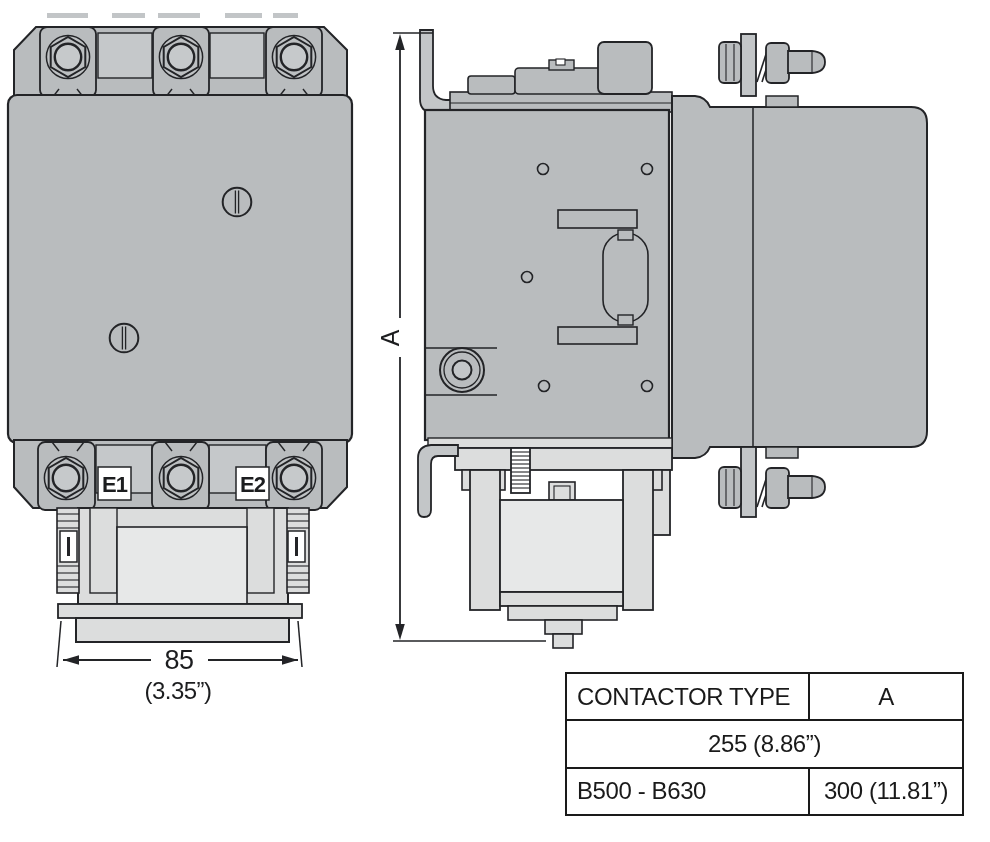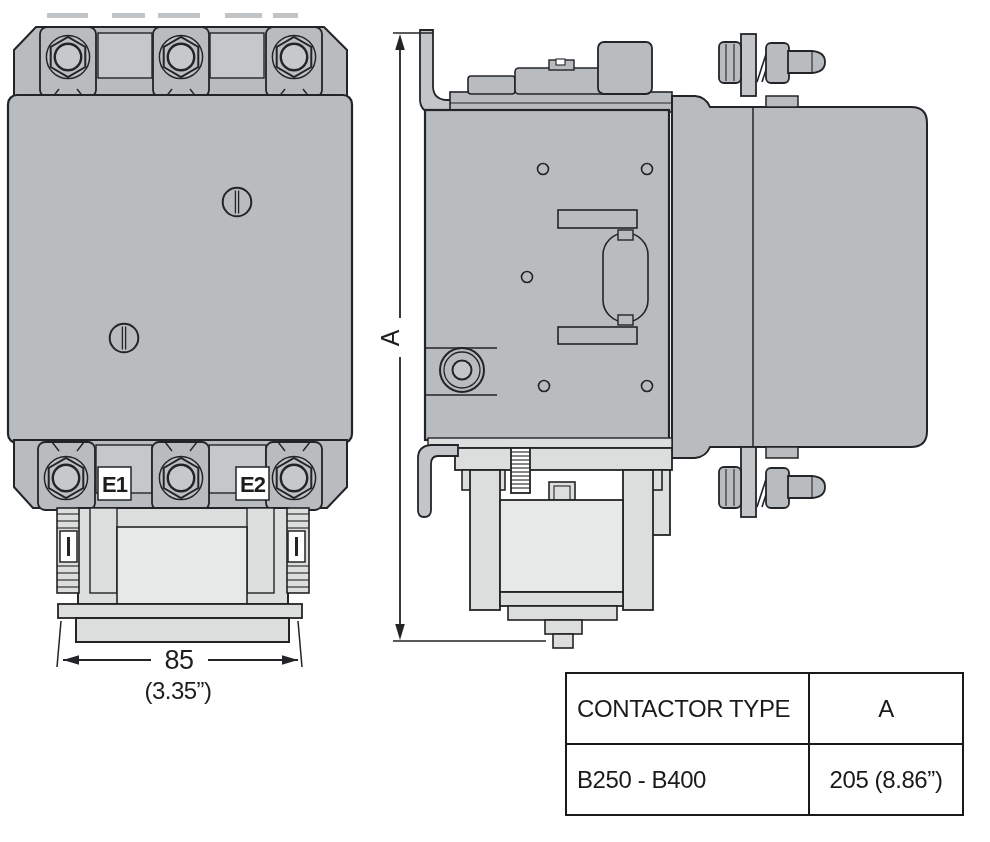--- a/index.html
+++ b/index.html
@@ -256,18 +256,21 @@
     </g>
   </g>
 </svg>
 
 <div class="spec-table">
   <div class="t-row first">
     <div class="cell-type">CONTACTOR TYPE</div>
     <div class="cell-a">A</div>
   </div>
   <div class="t-row">
-    <div class="cell-type">B250 - B400</div>
-    <div class="cell-a">205 (8.86”)</div>
+    <div class="cell-a">255 (8.86”)</div>
+  </div>
+  <div class="t-row">
+    <div class="cell-type">B500 - B630</div>
+    <div class="cell-a">300 (11.81”)</div>
   </div>
 </div>
 
 </div>
 
 </body></html>

